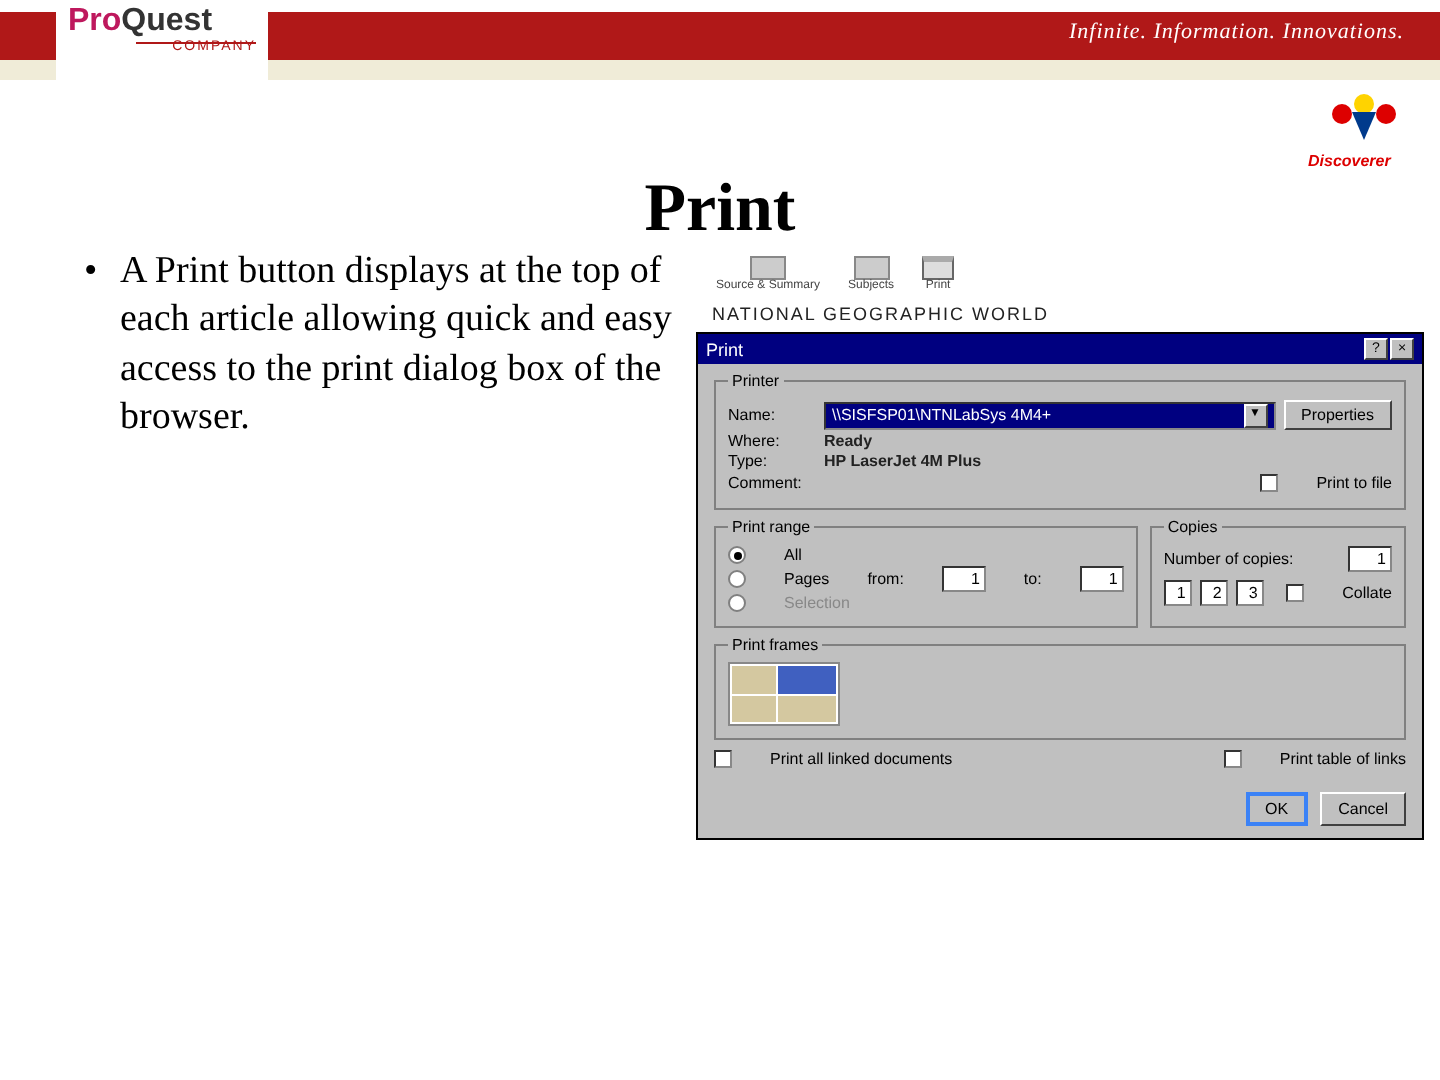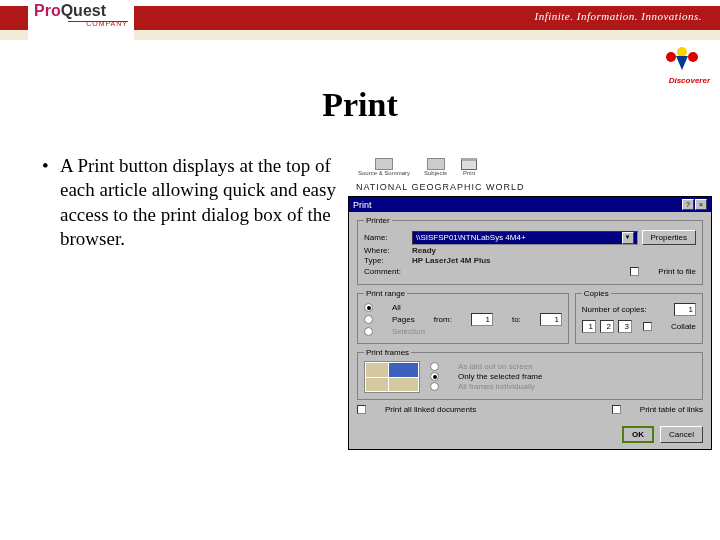--- a/index.html
+++ b/index.html
@@ -10,31 +10,31 @@
   .header-cream { position: absolute; top: 30px; left: 0; right: 0; height: 10px; background: #f0ecd8; }
   .tagline { position: absolute; top: 10px; right: 18px; color: #fff; font-family: Georgia, serif; font-style: italic; font-size: 11px; letter-spacing: 0.5px; }
   
   .logo-box { position: absolute; top: 0; left: 28px; width: 106px; height: 40px; background: #fff; padding: 2px 6px; }
   .logo-text { font-family: Arial, sans-serif; font-size: 16px; font-weight: bold; }
   .logo-pro { color: #be185d; }
   .logo-quest { color: #333; }
   .logo-company { font-family: Arial, sans-serif; font-size: 7px; color: #b01818; text-align: right; letter-spacing: 1px; margin-top: -2px; }
   .logo-sep { width: 60px; height: 1px; background: #b01818; margin-left: auto; margin-top: 1px; }
   
-  .discoverer { position: absolute; top: 46px; right: 10px; width: 56px; text-align: right; }
+  .discoverer { position: absolute; top: 46px; right: 10px; width: 56px; text-align: left; }
   .disc-figure { position: relative; width: 36px; height: 30px; margin: 0 auto; }
   .disc-body { position: absolute; left: 12px; top: 10px; width: 0; height: 0; border-left: 6px solid transparent; border-right: 6px solid transparent; border-top: 14px solid #003a8c; }
   .disc-head { position: absolute; left: 13px; top: 1px; width: 10px; height: 10px; border-radius: 50%; background: #ffd300; }
   .disc-arm-l { position: absolute; left: 2px; top: 6px; width: 10px; height: 10px; border-radius: 50%; background: #d00; }
   .disc-arm-r { position: absolute; right: 2px; top: 6px; width: 10px; height: 10px; border-radius: 50%; background: #d00; }
   .disc-label { font-family: Arial, sans-serif; font-size: 8px; color: #d00; font-style: italic; font-weight: bold; }
   
   .title { text-align: center; font-size: 34px; margin-top: 36px; font-family: "Times New Roman", serif; }
   
-  .content { display: flex; margin-top: 30px; padding: 0 8px 0 40px; }
+  .content { display: flex; padding: 0 8px 0 40px; }
   .bullets { width: 300px; }
   .bullets ul { list-style: none; }
   .bullets li { position: relative; padding-left: 20px; font-size: 19px; line-height: 1.28; }
   .bullets li::before { content: "•"; position: absolute; left: 2px; top: 0; }
   
   .figure { flex: 1; margin-left: 8px; position: relative; font-family: Tahoma, Arial, sans-serif; font-size: 8px; }
   
   .toolbar { height: 26px; display: flex; gap: 14px; align-items: center; padding-left: 10px; }
   .tb-item { display: flex; flex-direction: column; align-items: center; font-size: 6px; color: #444; }
   .tb-icon { width: 18px; height: 12px; background: #ccc; border: 1px solid #888; }
@@ -210,48 +210,34 @@
 
         <fieldset class="inset">
           <legend>Print frames</legend>
           <div class="frames-row">
             <div class="frame-pic">
               <div></div>
                 <div class="sel"></div>
                 <div></div>
                 <div></div>
             </div>
-            <div>
-              <label class="radio" style="color:#888">
-                  <span class="radio-dot"></span>
-                  <span>As laid out on screen</span>
-                </label>
-              <label class="radio">
-                  <span class="radio-dot on"></span>
-                  <span>Only the selected frame</span>
-                </label>
-              <label class="radio" style="color:#888">
-                  <span class="radio-dot"></span>
-                  <span>All frames individually</span>
-                </label>
-            </div>
           </div>
         </fieldset>
 
         <div class="row">
           <label class="check">
               <span class="check-box"></span>
               <span>Print all linked documents</span>
             </label>
           <span style="flex:1"></span>
           <label class="check">
               <span class="check-box"></span>
               <span>Print table of links</span>
             </label>
         </div>
       </div>
       <div class="dlg-footer">
-        <button class="btn" style="font-weight:bold; border:2px solid #4d7c0f">OK</button>
+        <button class="btn" style="font-weight:normal; border:2px solid #3b82f6">OK</button>
         <button class="btn">Cancel</button>
       </div>
     </div>
   </div>
 </div>
 
 </body></html>

